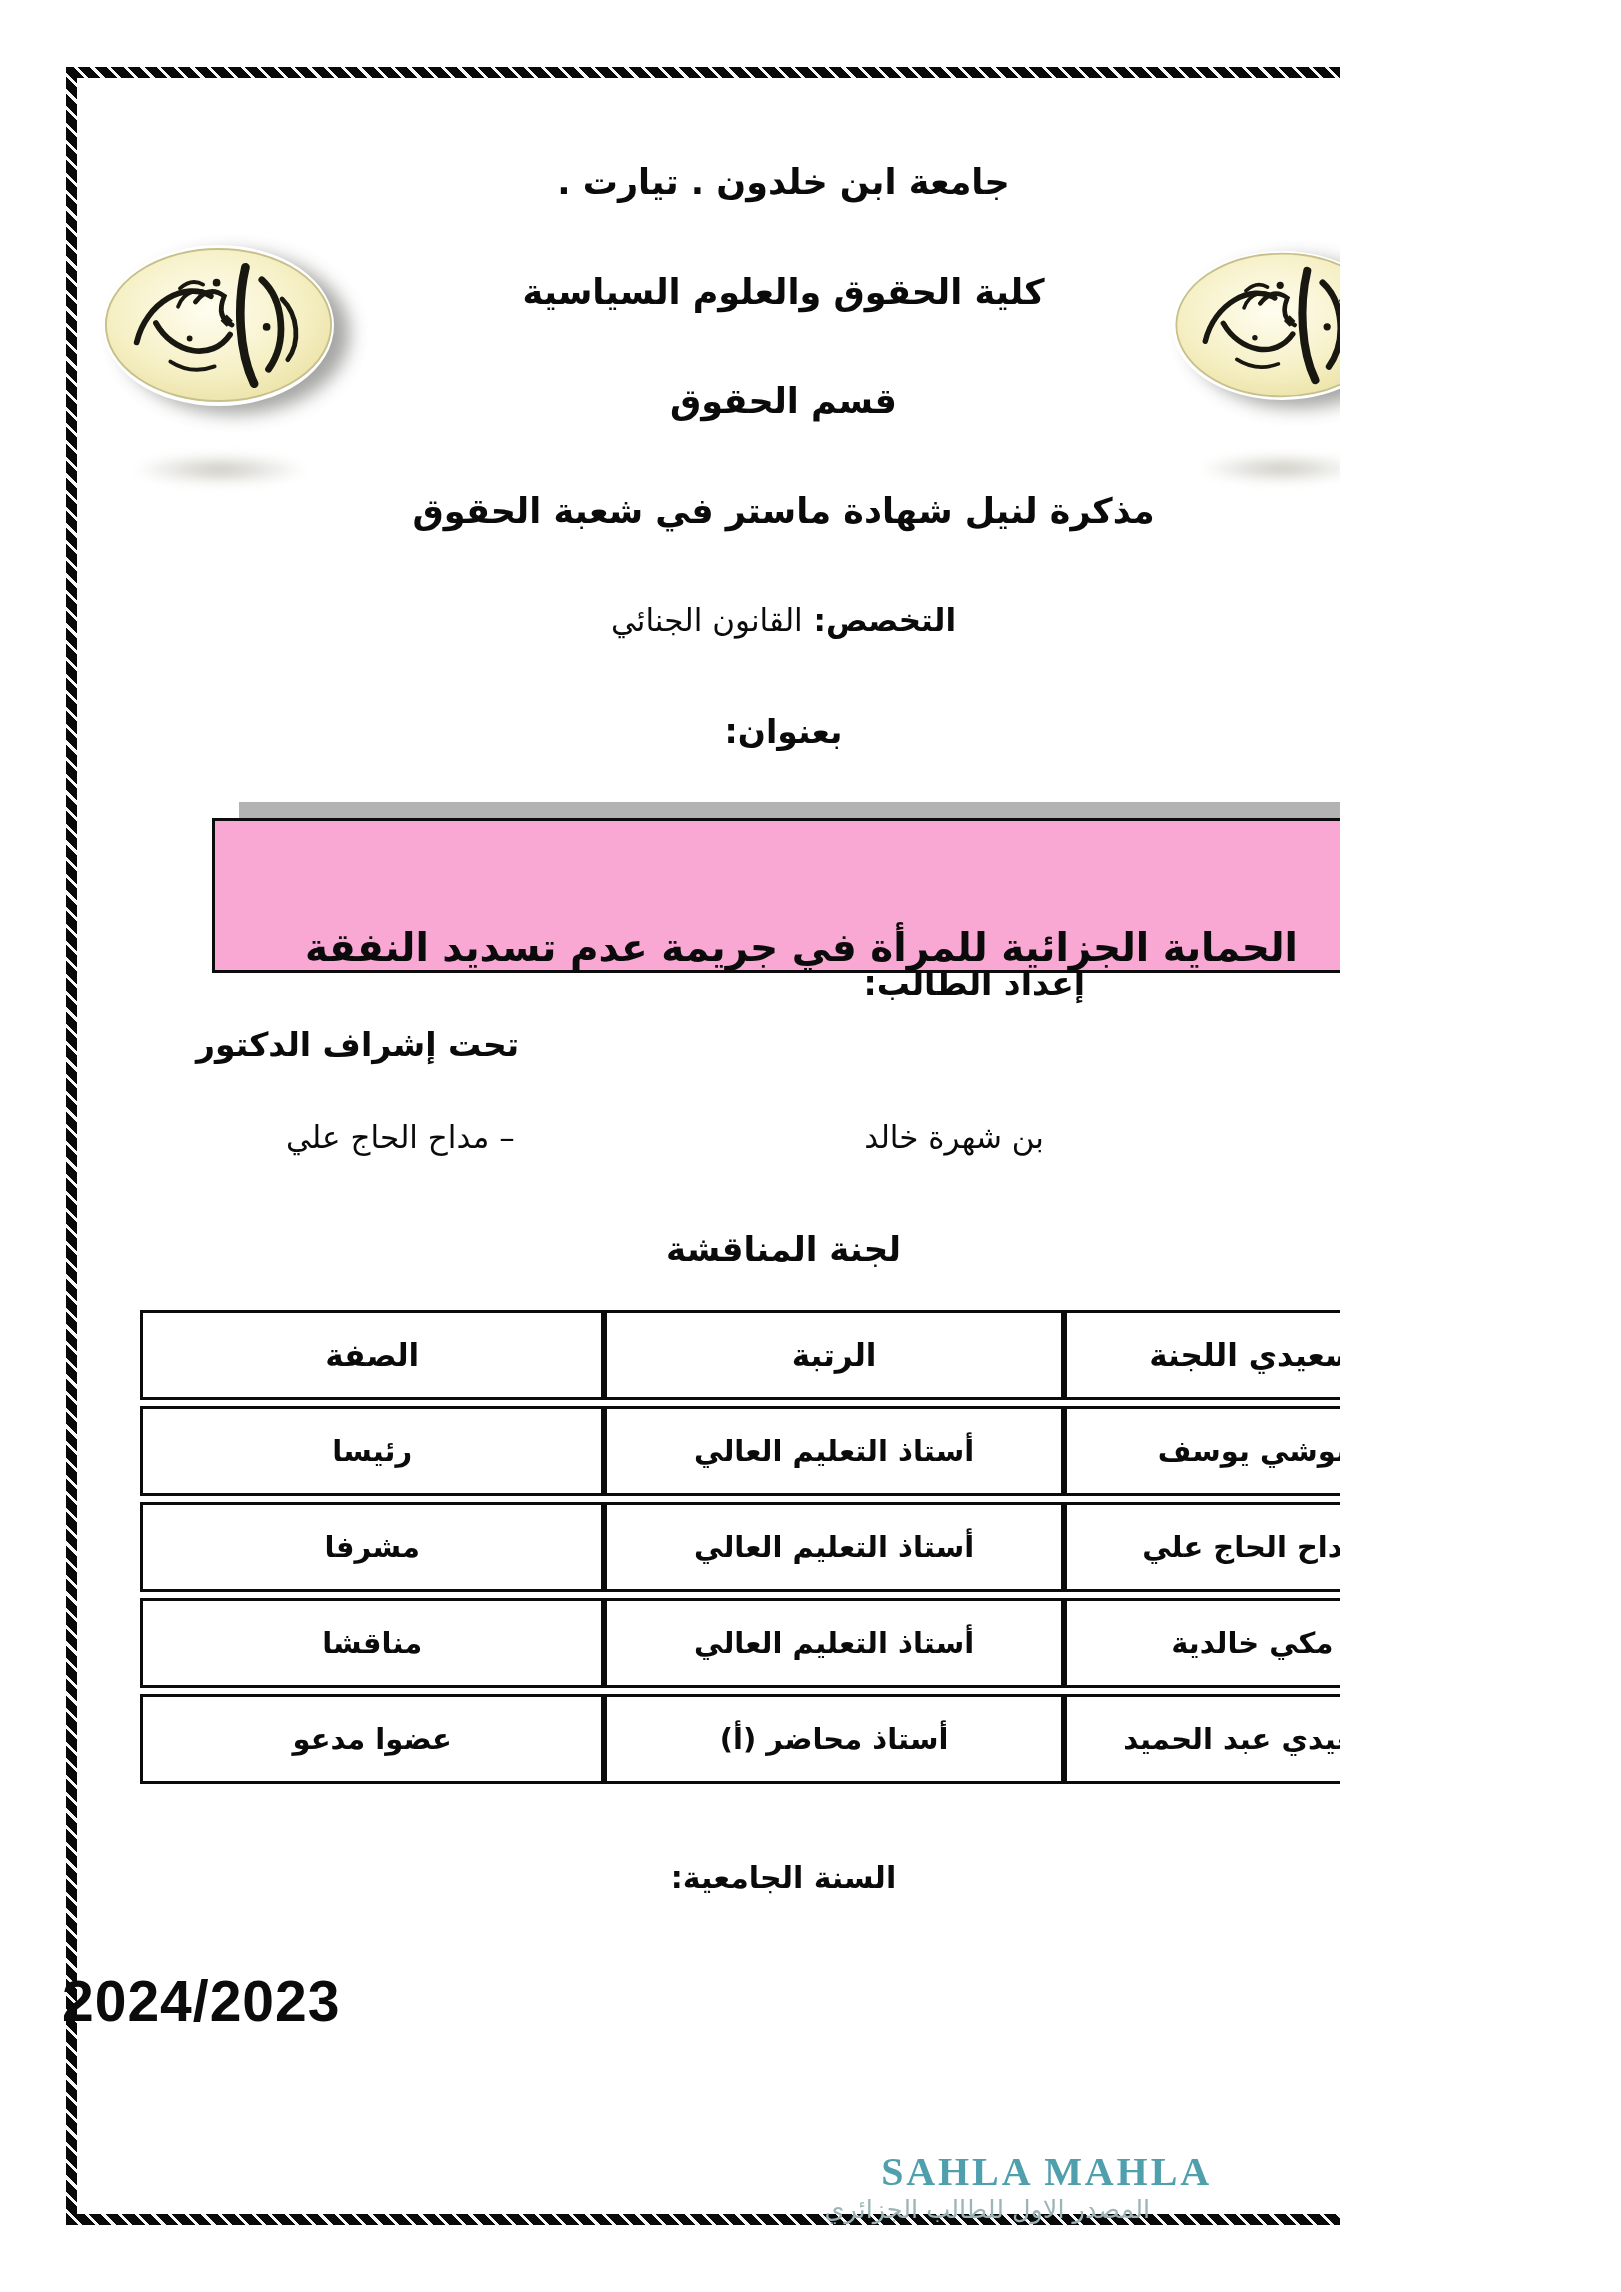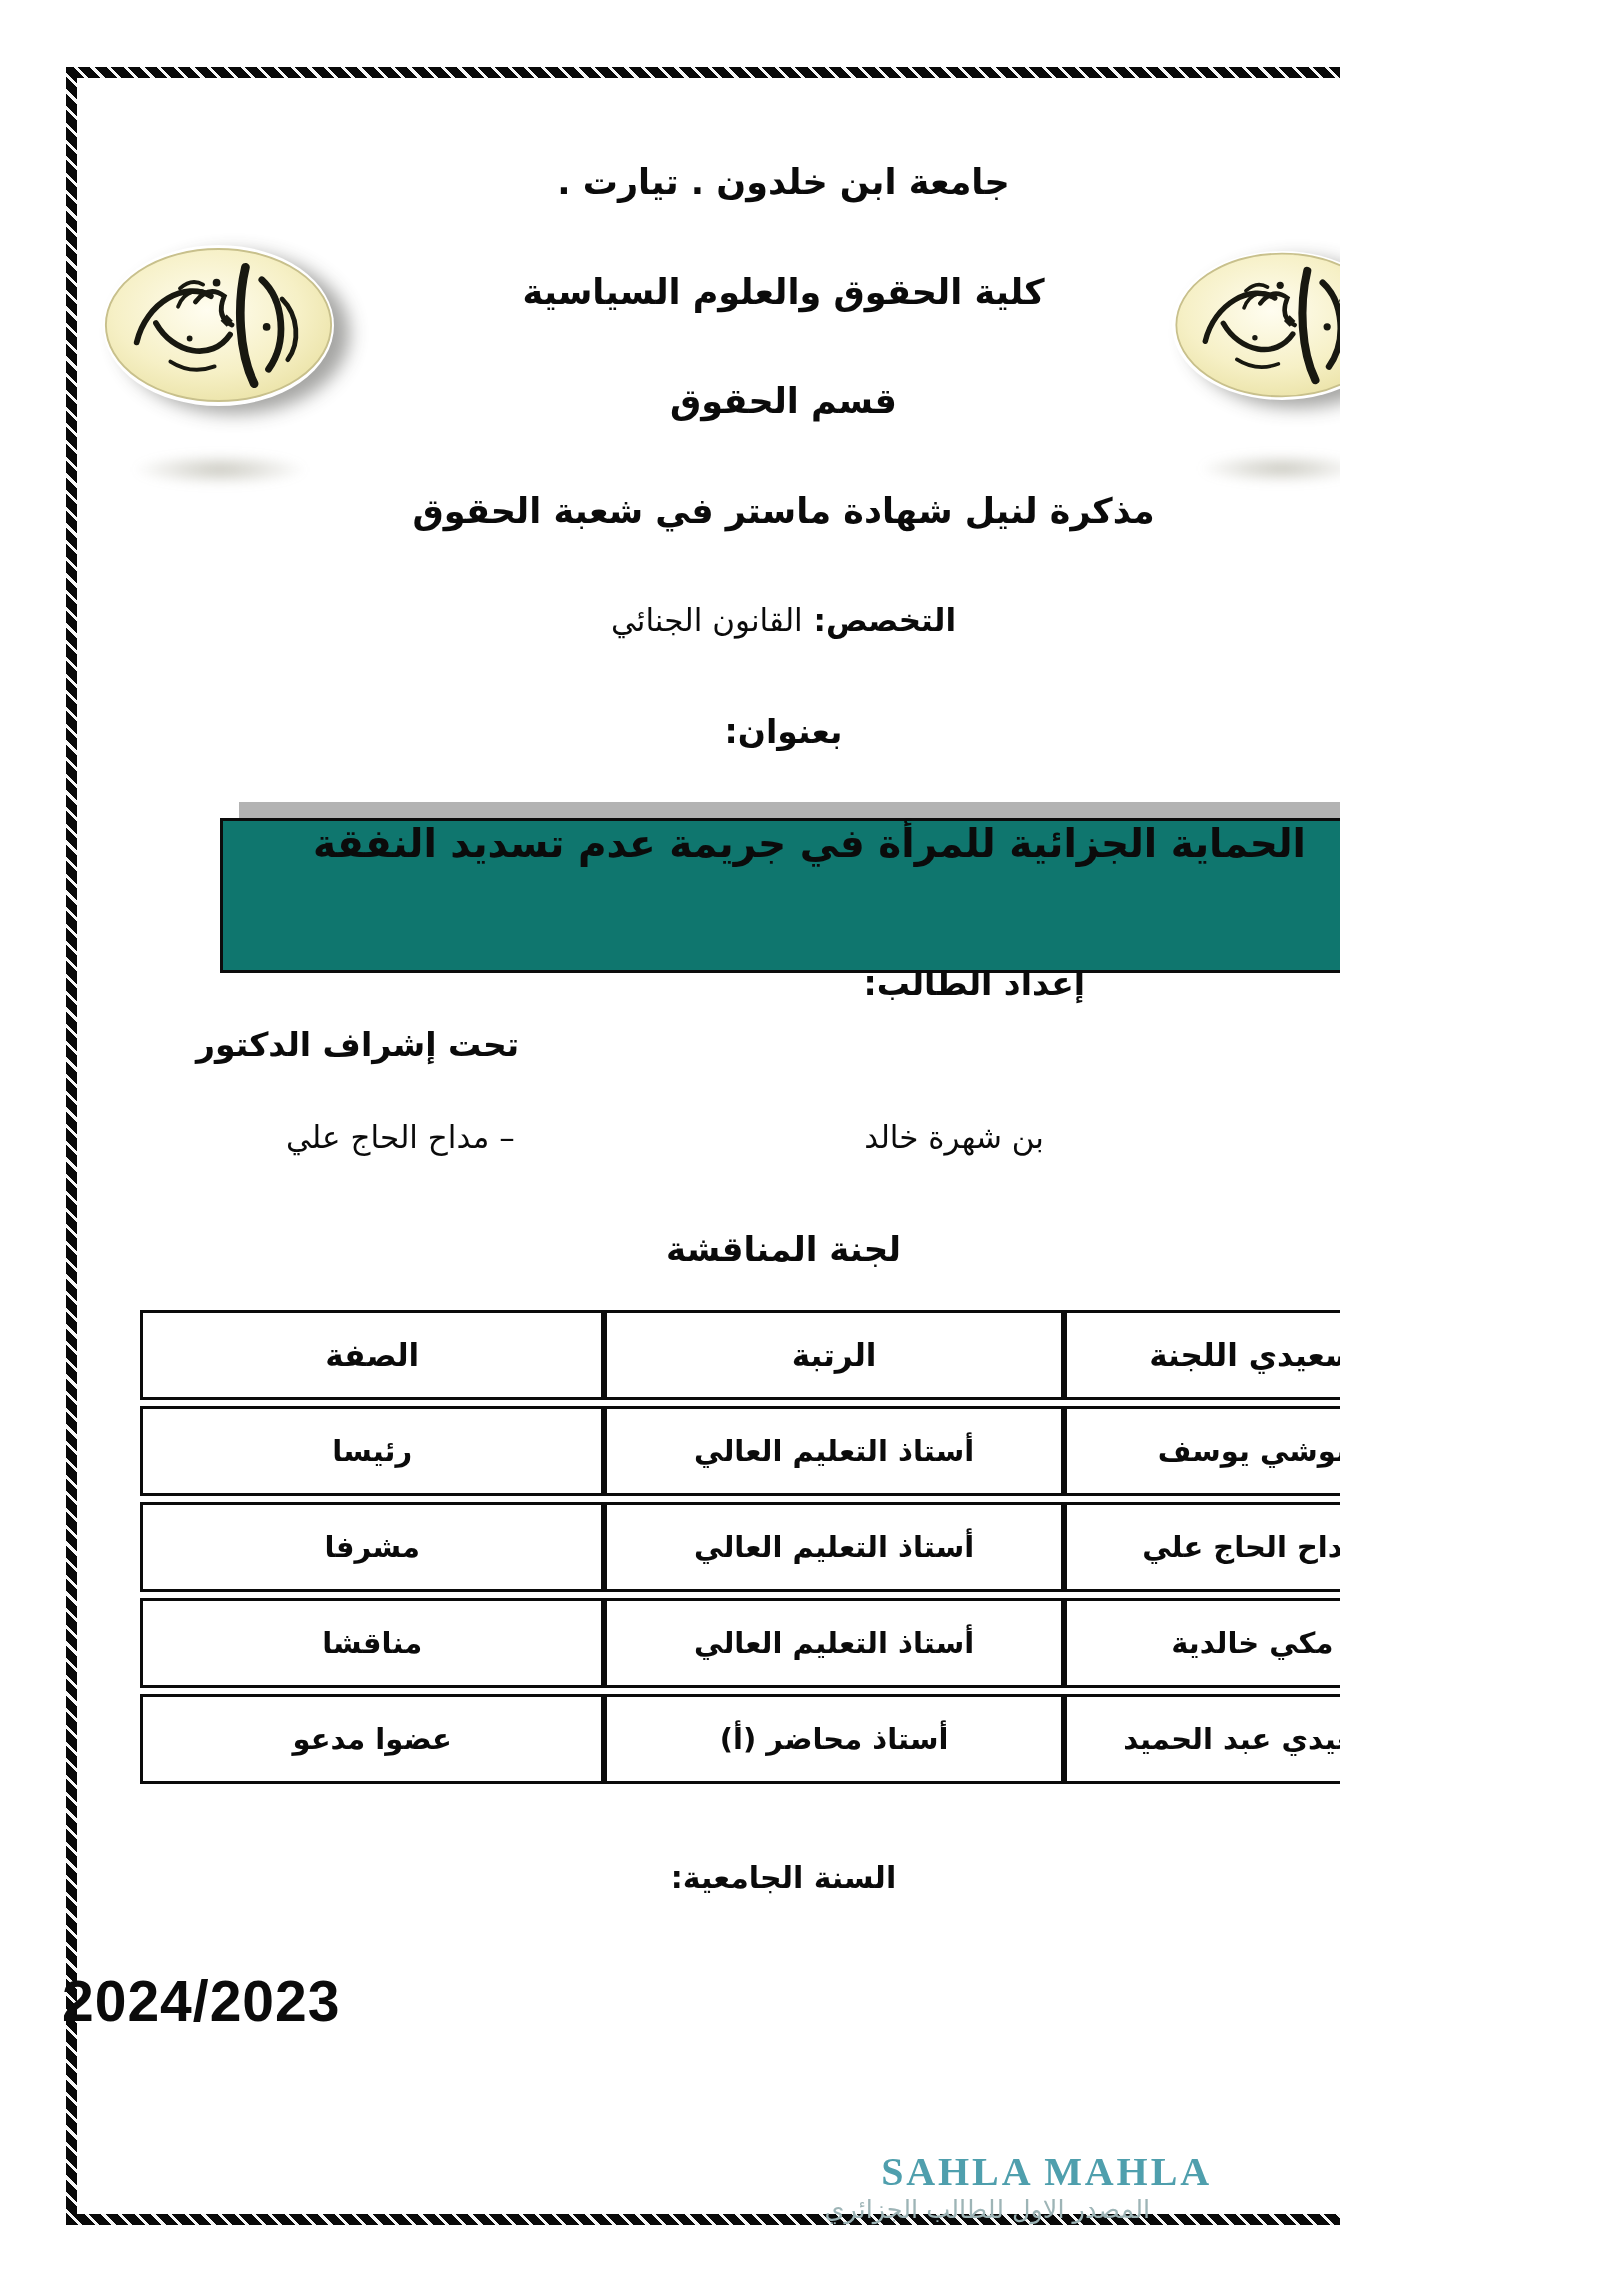--- a/index.html
+++ b/index.html
@@ -44,23 +44,23 @@
   .line-specialty{top:602px;font-size:31px;}
   .line-specialty .spec-label{font-weight:bold;}
   .line-specialty .spec-value{font-weight:normal;}
   .line-titled{top:712px;font-size:33px;}
   
   .title-shadow{
     position:absolute;left:239px;top:802px;width:1181px;height:157px;
     background:#b3b3b3;
   }
   .title-box{
-    position:absolute;left:220px;top:818px;width:1173px;height:149px;
-    background:#0f766e;border:3.9px solid #0c0c0c;
-    display:flex;align-items:flex-start;justify-content:center;
+    position:absolute;left:212px;top:818px;width:1173px;height:149px;
+    background:#f9a8d4;border:3.9px solid #0c0c0c;
+    display:flex;align-items:flex-end;justify-content:center;
     direction:rtl;
   }
   .title-text{font-size:39px;font-weight:bold;}
   
   .prep-label{position:absolute;right:255px;top:964px;font-size:33px;font-weight:bold;direction:rtl;}
   .sup-label{position:absolute;left:196px;top:1025px;font-size:33px;font-weight:bold;direction:rtl;}
   .student-name{position:absolute;right:296px;top:1119px;font-size:31px;direction:rtl;}
   .sup-name{position:absolute;left:286px;top:1119px;font-size:31px;direction:rtl;}
   
   .diamond-bullet{position:absolute;left:1420px;top:1125px;width:43px;height:43px;}

